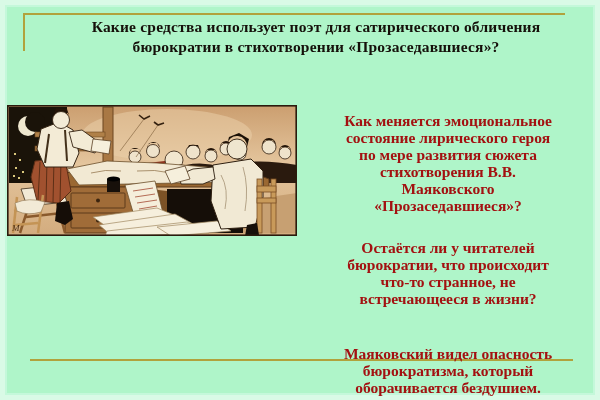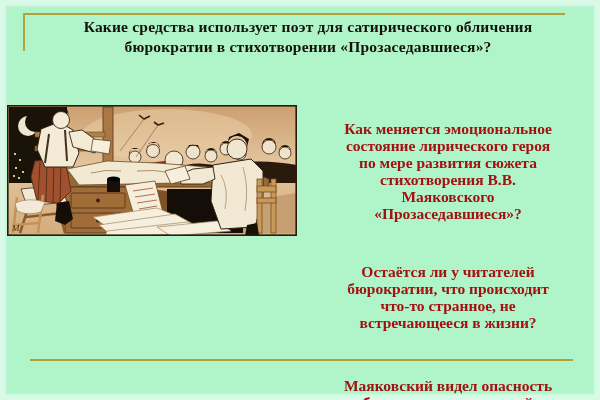--- a/index.html
+++ b/index.html
@@ -15,36 +15,36 @@
     background:#aff5c9;
     box-shadow: inset 0 0 0 5px #d9fae6, inset 0 0 0 7px #c4f8da;
   }
   
   .rule{position:absolute;background:#b1a23c;}
   .rule-top{left:23px;top:13px;width:542px;height:2px;}
   .rule-left{left:23px;top:13px;width:2px;height:38px;}
   .rule-bottom{left:30px;top:359px;width:543px;height:2px;}
   
   .title{
-    position:absolute;left:48px;top:17px;width:520px;margin:0;
+    position:absolute;left:56px;top:17px;width:520px;margin:0;
     text-align:center;
     font-weight:bold;font-size:15.5px;line-height:20px;
     letter-spacing:.2px;
     color:#15100a;
     white-space:pre-line;
   }
   
   .questions{
     position:absolute;left:300px;top:91px;width:296px;
     text-align:center;
     font-weight:bold;font-size:15.5px;line-height:17px;
     color:#a31111;
     white-space:pre-line;
   }
-  .questions p{margin:12px;}
+  .questions p{margin:4px;}
   .questions p.spaced{margin-top:17px;}
   
   .illustration{
     position:absolute;left:7px;top:105px;width:290px;height:131px;margin:0;
   }
   .illustration svg{display:block;}
 </style>
 </head>
 <body>
 

